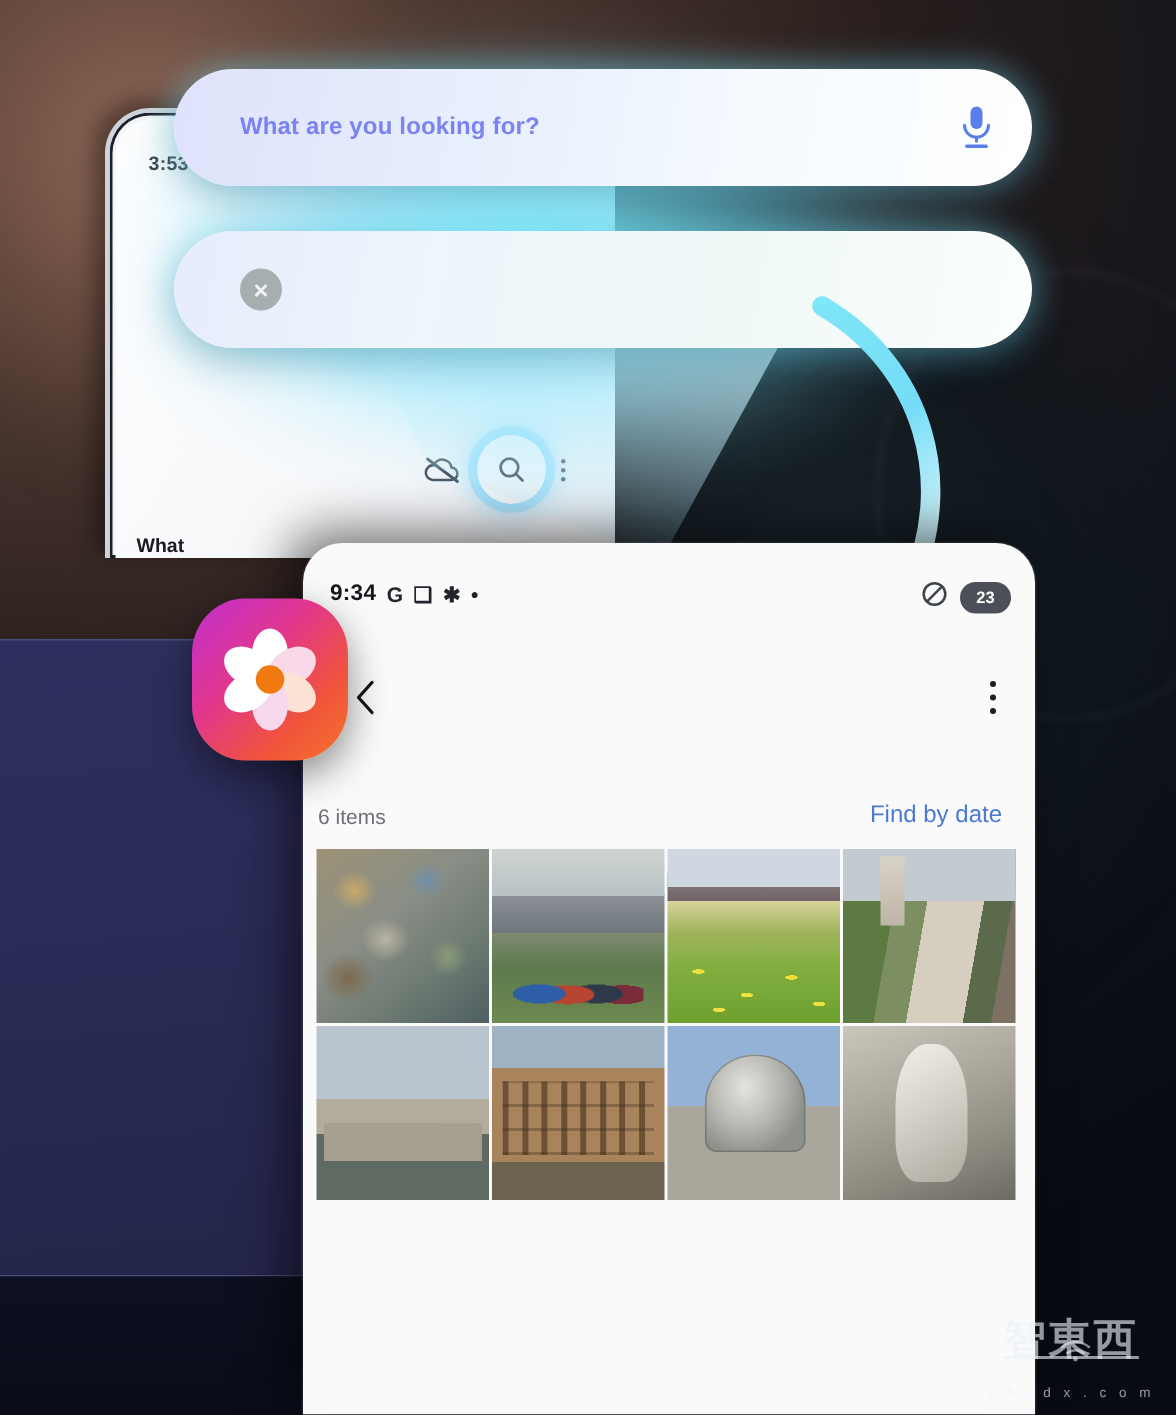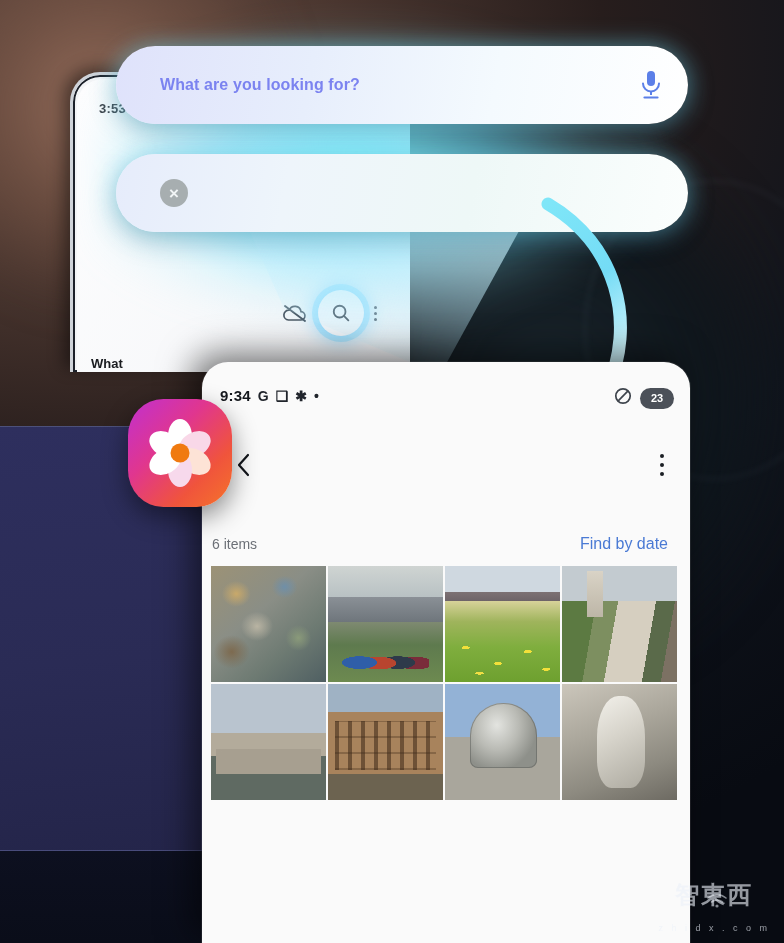--- a/index.html
+++ b/index.html
@@ -294,21 +294,21 @@
   .flower .core {
     position: absolute; left: 50%; top: 50%; width: 19px; height: 19px;
     border-radius: 50%; background: #f07a10; transform: translate(-50%,-50%); z-index: 3;
   }
 
   
   .watermark {
     position: absolute; right: 14px; bottom: 10px;
     text-align: center; color: rgba(235,240,248,.62); pointer-events: none;
   }
-  .wm-cn { font-size: 24px; font-weight: 700; letter-spacing: 2px; line-height: 1; }
+  .wm-cn { font-size: 28px; font-weight: 700; letter-spacing: 2px; line-height: 1; text-decoration: underline; }
   .wm-en { font-size: 9px; letter-spacing: 3px; margin-top: 16px; }
   .wm-wifi { position: absolute; right: 56px; bottom: 34px; width: 22px; height: 16px; }
 </style>
 </head>
 <body>
 
 <div id="stage">
 
   <div class="bg-base"></div>
   <div class="bg-face"></div>

